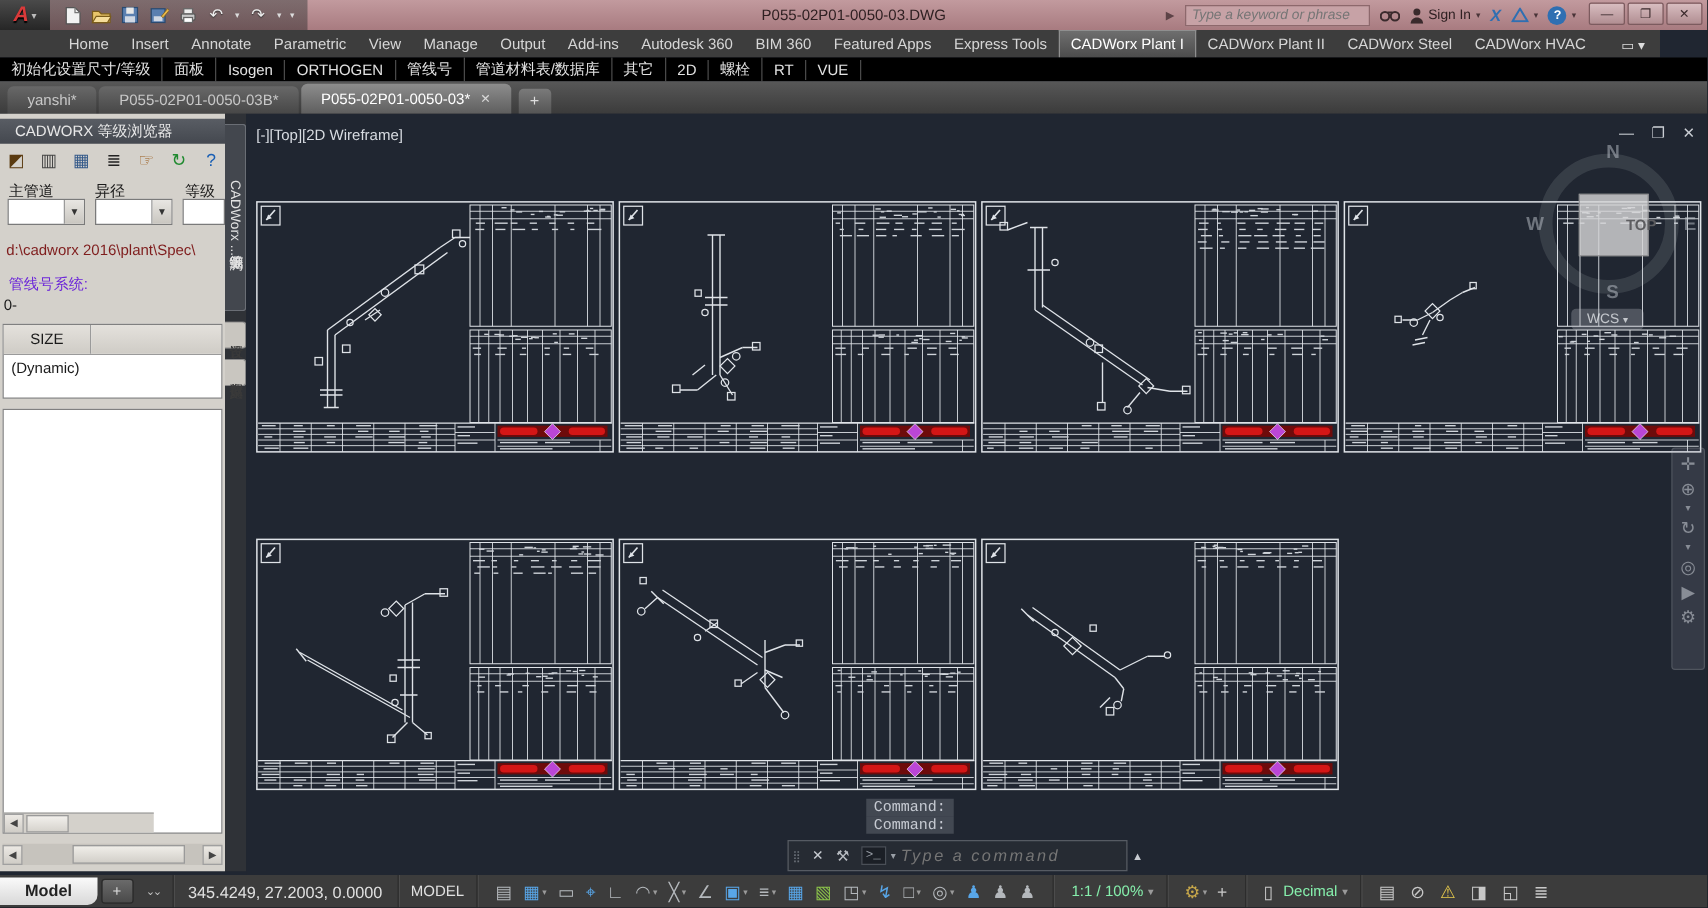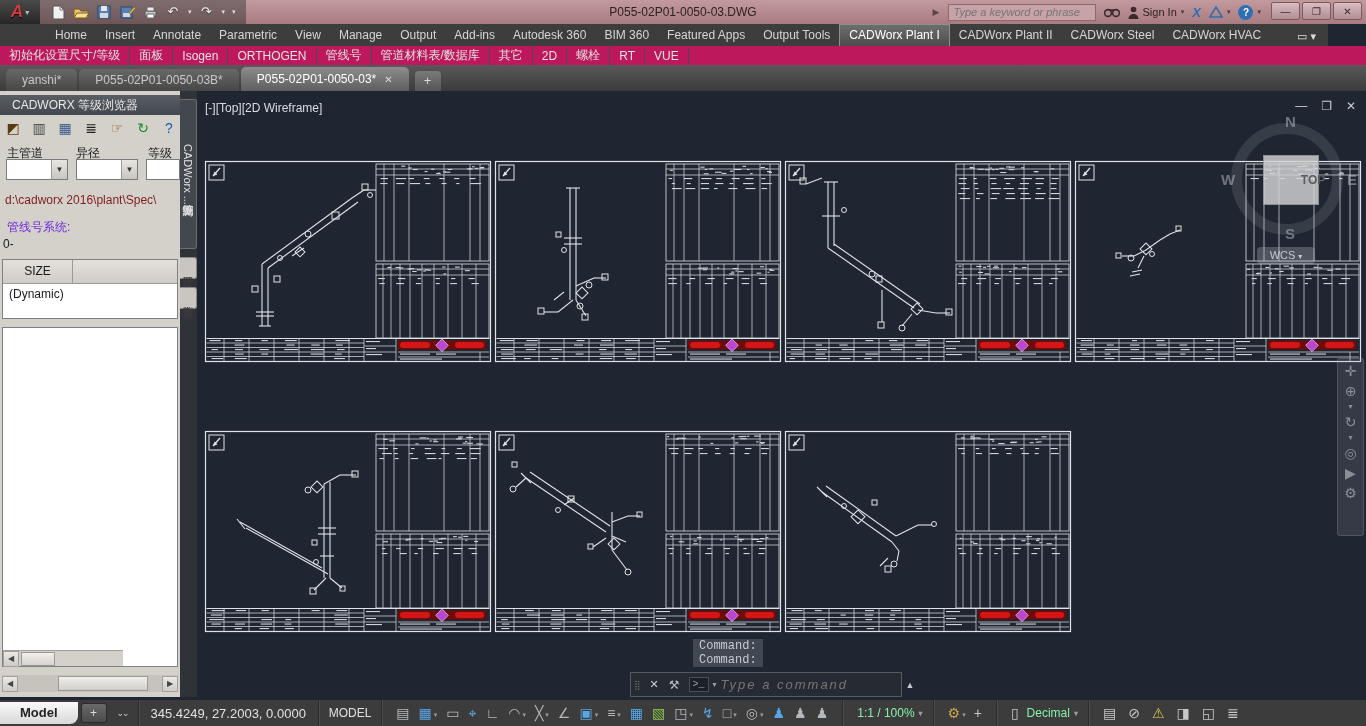--- a/index.html
+++ b/index.html
@@ -37,21 +37,21 @@
   
   .ribbon-tabs { position:absolute; left:0; top:24px; width:1328px; height:22px; background:#3d3d3d;
     display:flex; align-items:flex-end; padding-left:46px; }
   .rtab { color:#d6d6d6; font-size:12px; padding:3px 9px 4px; cursor:pointer; white-space:nowrap; }
   .rtab.active { background:linear-gradient(#6e6e6e,#4c4c4c); border:1px solid #8f8f8f; border-bottom:none;
     color:#fff; }
   .rtab-spacer { flex:1; }
   .ribbon-panelbtn { color:#ddd; font-size:11px; padding:3px 12px; cursor:pointer; }
 
   
-  .ribbon-tools { position:absolute; left:0; top:46px; width:1366px; height:19px; background:#be185d;
+  .ribbon-tools { position:absolute; left:0; top:46px; width:1366px; height:19px; background:#000000;
     display:flex; align-items:center; }
   .rtool { color:#e2e2e2; font-size:12px; padding:1px 9px; border-right:1px solid #4a4a4a; cursor:pointer; white-space:nowrap; }
 
   
   .doc-tabs { position:absolute; left:0; top:65px; width:1366px; height:26px;
     background:linear-gradient(#585858,#3b3b3b); display:flex; align-items:flex-end; padding-left:6px; }
   .dtab { height:22px; padding:0 16px; margin-right:2px; border-radius:5px 5px 0 0; font-size:12px;
     background:linear-gradient(#686868,#474747); color:#c8c8c8; display:flex; align-items:center; gap:8px; cursor:pointer; }
   .dtab.active { background:linear-gradient(#8d8d8d,#5e5e5e); color:#fff; height:24px; }
   .dtab .tclose { font-size:10px; color:#d8d8d8; cursor:pointer; }
@@ -252,21 +252,21 @@
       <span class="rtab">Insert</span>
       <span class="rtab">Annotate</span>
       <span class="rtab">Parametric</span>
       <span class="rtab">View</span>
       <span class="rtab">Manage</span>
       <span class="rtab">Output</span>
       <span class="rtab">Add-ins</span>
       <span class="rtab">Autodesk 360</span>
       <span class="rtab">BIM 360</span>
       <span class="rtab">Featured Apps</span>
-      <span class="rtab">Output Tools</span>
+      <span class="rtab">Express Tools</span>
       <span class="rtab active">CADWorx Plant I</span>
       <span class="rtab">CADWorx Plant II</span>
       <span class="rtab">CADWorx Steel</span>
       <span class="rtab">CADWorx HVAC</span>
       <span class="rtab-spacer"></span>
       <span class="ribbon-panelbtn">▭ ▾</span>
     </div>
 
   <div class="ribbon-tools" id="ribbon-tools">
       <span class="rtool">初始化设置尺寸/等级</span>

